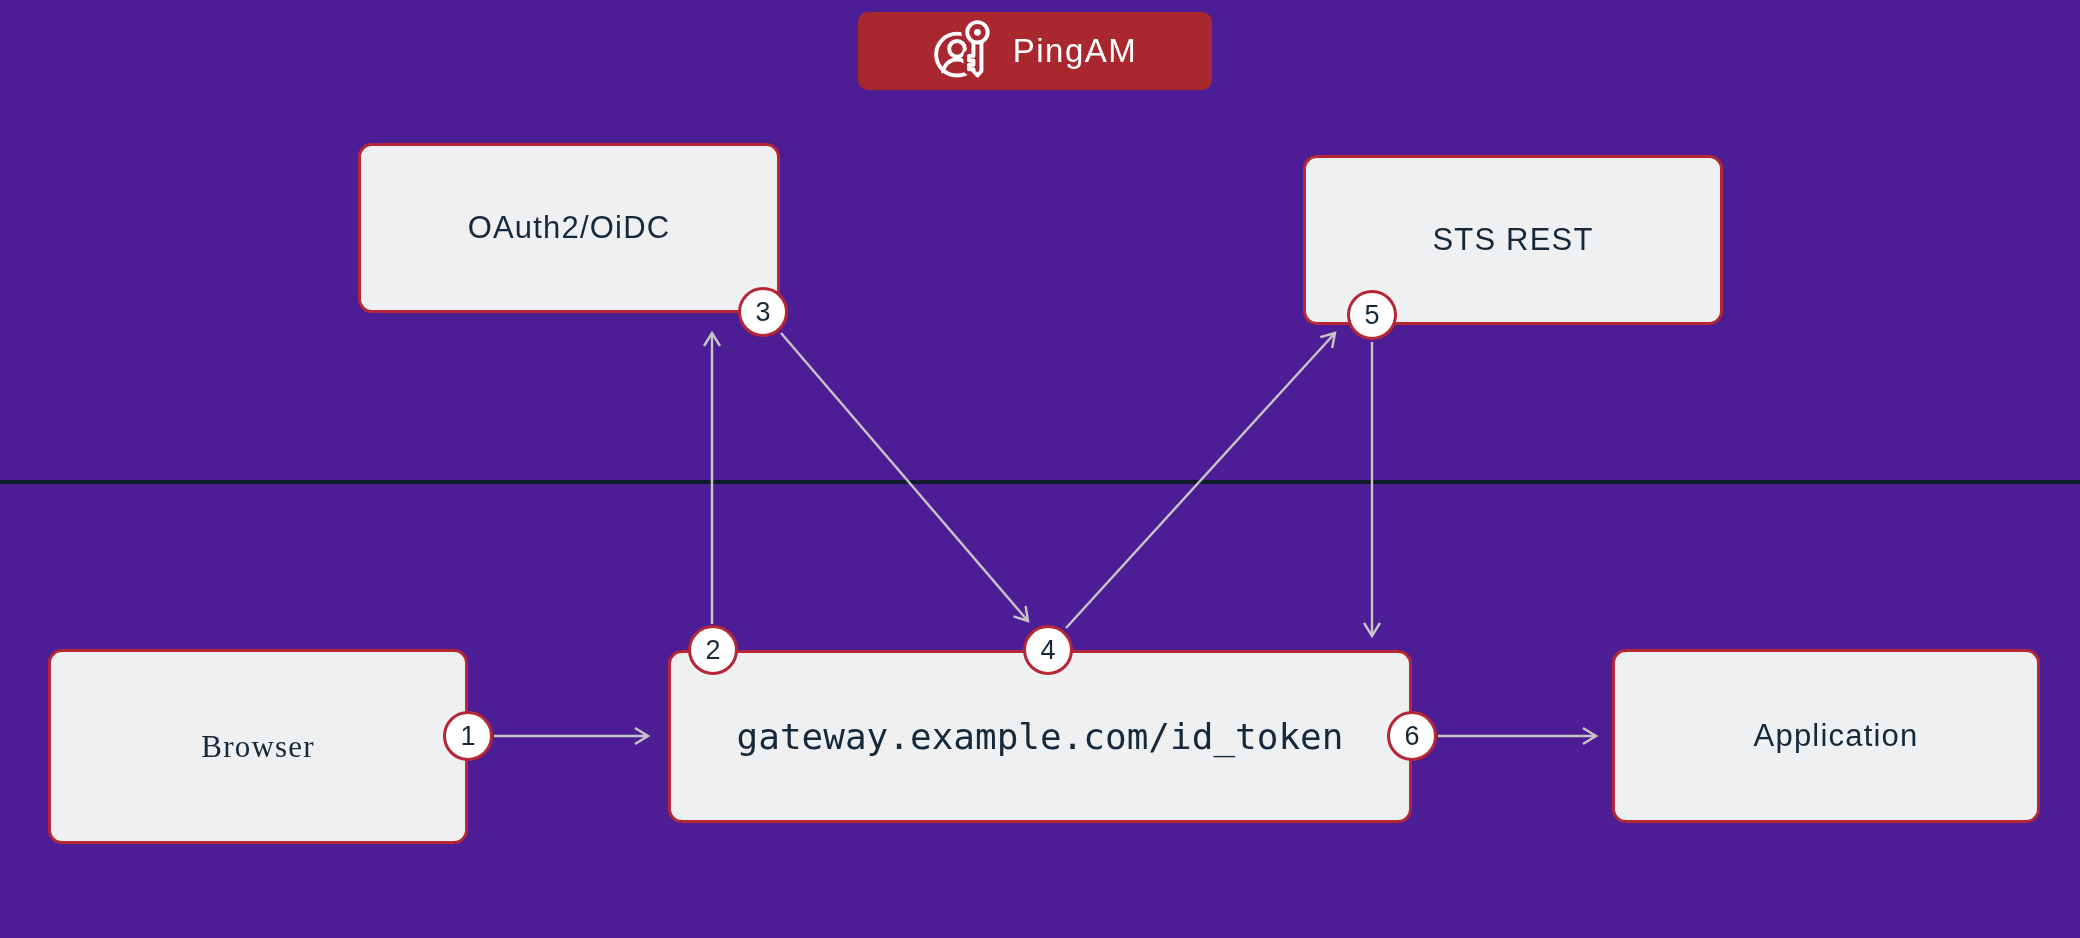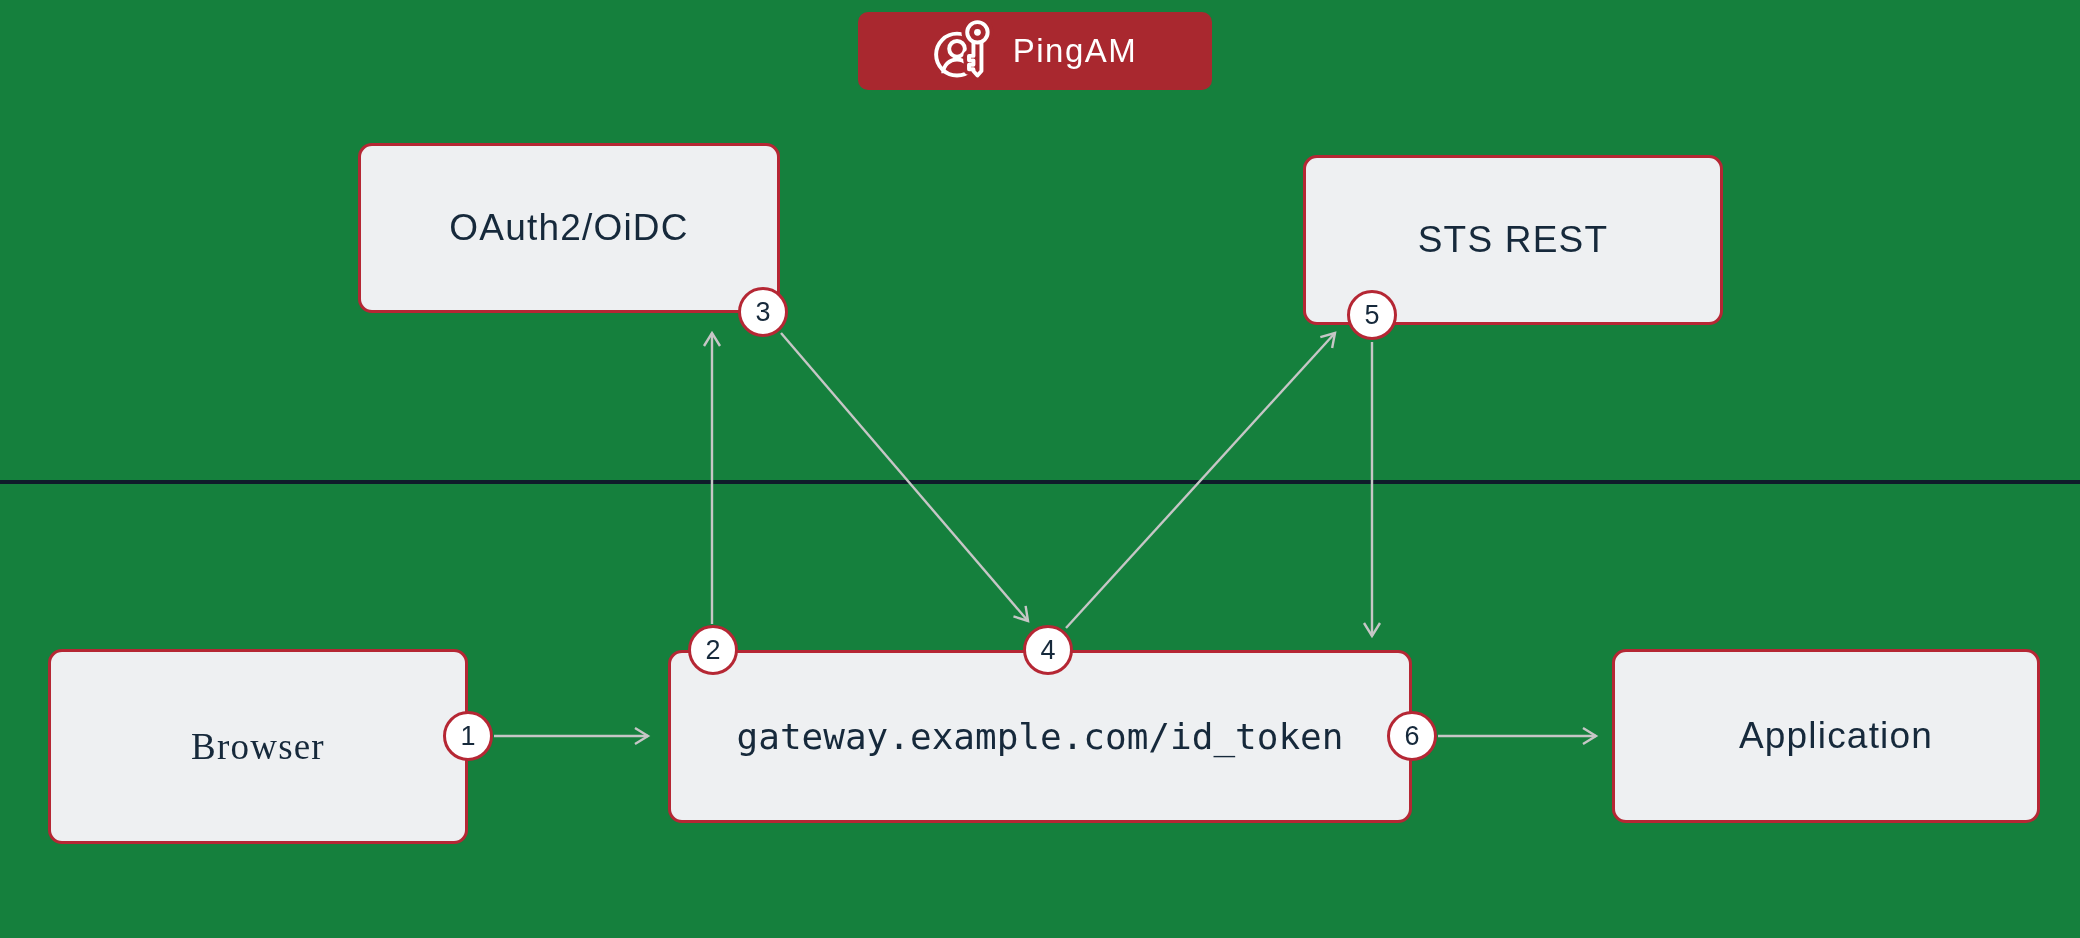--- a/index.html
+++ b/index.html
@@ -1,19 +1,19 @@
 <!DOCTYPE html>
 <html><head>
 <meta charset="utf-8">
 <style>
   html,body{margin:0;padding:0;background:#ffffff;}
   .stage{
     position:relative;
     width:2080px;height:938px;
-    background:#15803d;
+    background:#4c1d95;
     font-family:"Liberation Sans", sans-serif;
     overflow:hidden;
   }
   .arrow-layer{position:absolute;left:0;top:0;width:2080px;height:938px;z-index:1;pointer-events:none;}
   .divider{
     position:absolute;left:0;top:480px;width:2080px;height:4px;
     background:#0f1c2a;z-index:0;
   }
   .banner{
     position:absolute;left:858px;top:12px;width:354px;height:78px;
@@ -27,21 +27,21 @@
   .node{
     position:absolute;
     background:#eef0f2;
     border:3px solid #b52734;
     border-radius:14px;
     box-sizing:border-box;
     display:flex;align-items:center;justify-content:center;
     z-index:2;
   }
   .node-label{
-    color:#16293b;font-size:37px;letter-spacing:1.2px;font-weight:400;
+    color:#16293b;font-size:31px;letter-spacing:1.2px;font-weight:400;
   }
   .node-label.mono{
     font-family:"DejaVu Sans Mono", monospace;
     font-size:36px;letter-spacing:0;
   }
   .node-oauth{left:358px;top:143px;width:422px;height:170px;}
   .node-sts{left:1303px;top:143px;width:420px;height:170px;margin-top:12px;}
   .node-browser{left:48px;top:649px;width:420px;height:195px;font-family:Liberation Serif, serif;}
   .node-gateway{left:668px;top:650px;width:744px;height:173px;}
   .node-application{left:1612px;top:649px;width:428px;height:174px;padding-left:20px;}

